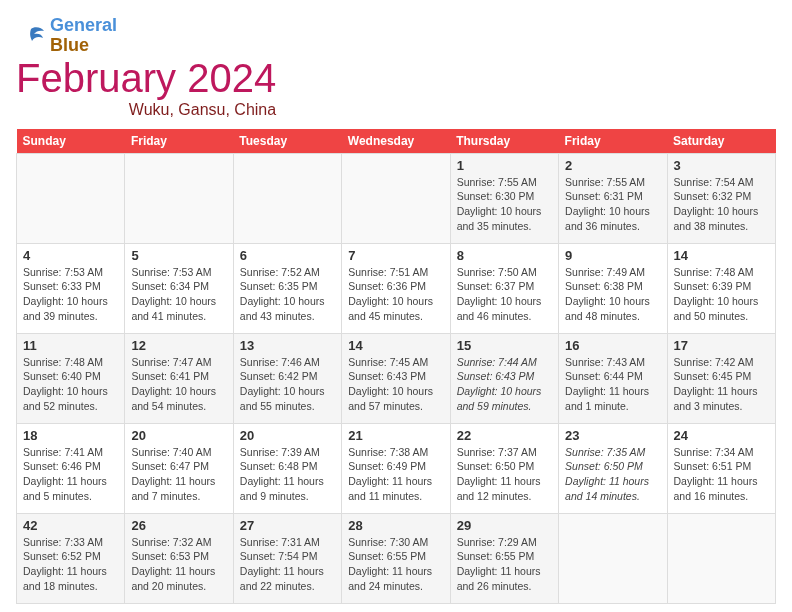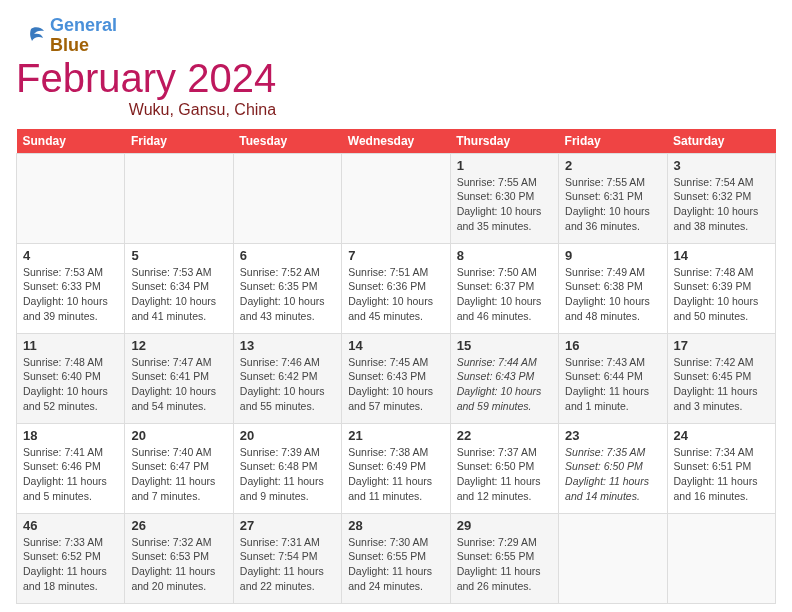--- a/index.html
+++ b/index.html
@@ -295,21 +295,21 @@
         <td>
           <div class="day-num">24</div>
           <div class="day-info" style="white-space: pre-line;">Sunrise: 7:34 AM
 Sunset: 6:51 PM
 Daylight: 11 hours
 and 16 minutes.</div>
         </td>
       </tr>
       <tr>
         <td>
-          <div class="day-num">46</div>
+          <div class="day-num">42</div>
           <div class="day-info" style="white-space: pre-line;">Sunrise: 7:33 AM
 Sunset: 6:52 PM
 Daylight: 11 hours
 and 18 minutes.</div>
         </td>
         <td>
           <div class="day-num">26</div>
           <div class="day-info" style="white-space: pre-line;">Sunrise: 7:32 AM
 Sunset: 6:53 PM
 Daylight: 11 hours

